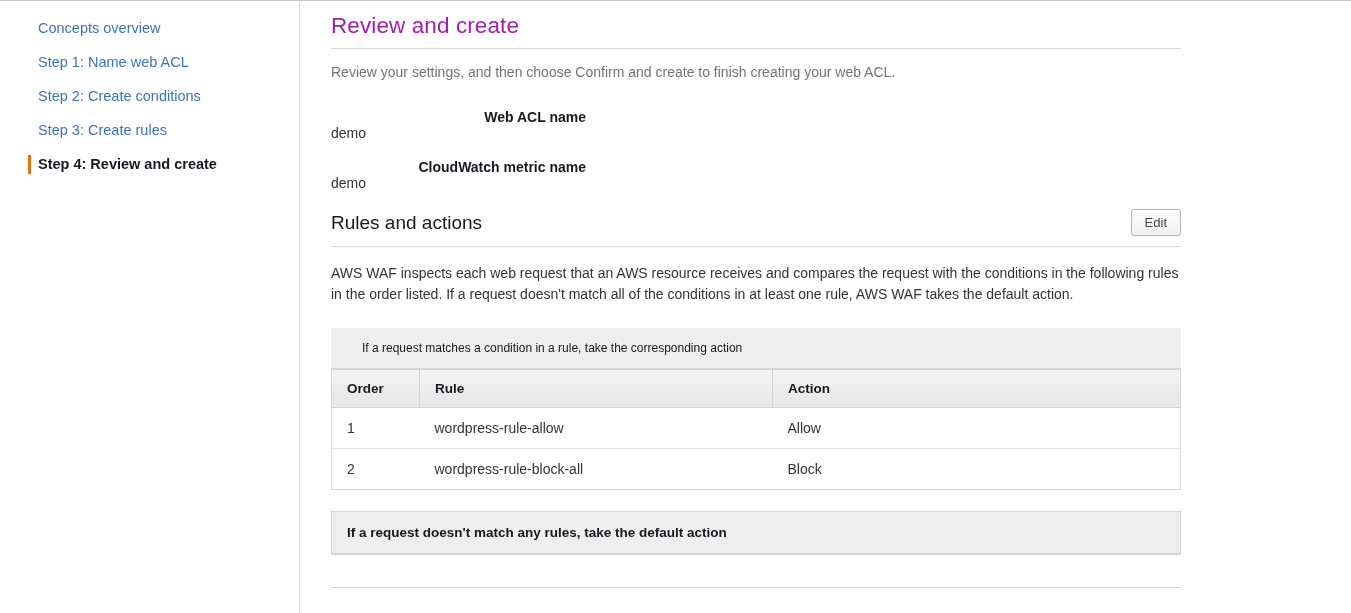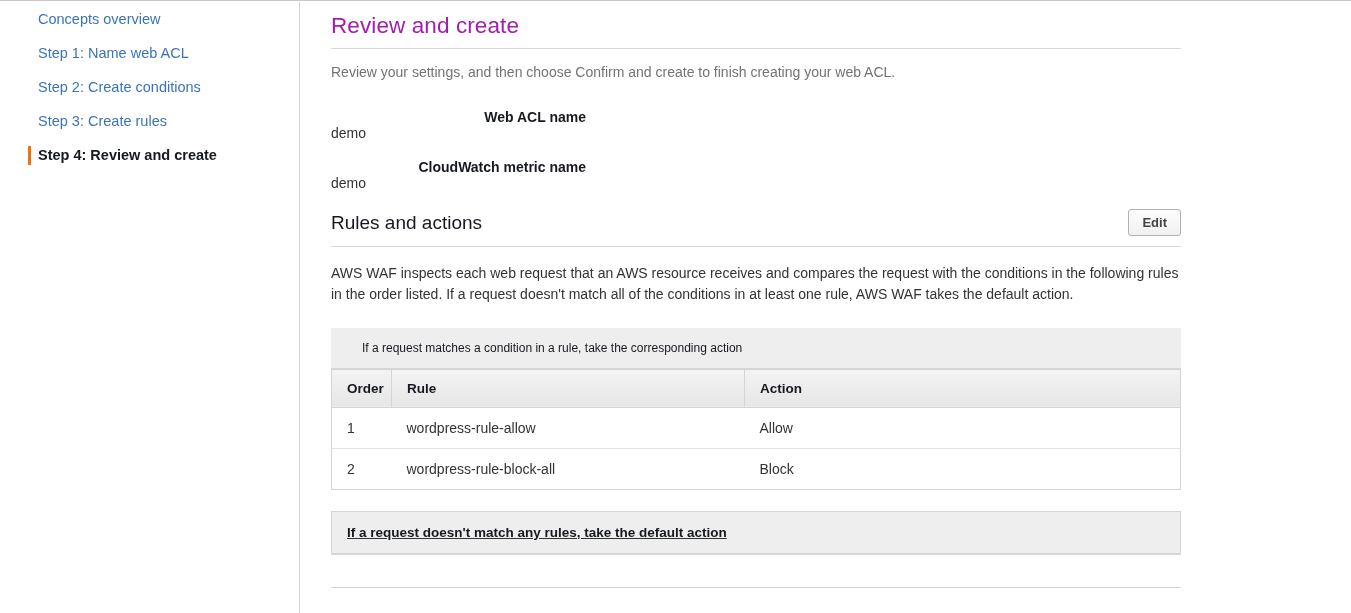--- a/index.html
+++ b/index.html
@@ -28,20 +28,21 @@
   
   #sidebar {
     position: absolute;
     left: 0;
     top: 1px;
     width: 300px;
     height: 612px;
     box-sizing: border-box;
     border-right: 1px solid #d5d5d5;
     background: #ffffff;
+    padding-top: 9px;
   }
   .nav-item {
     position: relative;
     height: 34px;
     line-height: 34px;
     padding-left: 38px;
     font-size: 14.5px;
     white-space: nowrap;
   }
   .nav-item a {
@@ -140,21 +141,21 @@
   }
   .btn-edit {
     position: absolute;
     right: 0;
     top: 0;
     height: 27px;
     min-width: 48px;
     padding: 0 13px;
     font-family: "Liberation Sans", sans-serif;
     font-size: 13px;
-    font-weight: bold;
+    font-weight: normal;
     color: #444444;
     background: linear-gradient(to bottom, #fdfdfd 0%, #f0f0f0 100%);
     border: 1px solid #adb1b8;
     border-radius: 3px;
     cursor: pointer;
     box-shadow: 0 1px 0 rgba(255,255,255,0.6) inset;
   }
 
   p.section-desc {
     font-size: 14px;
@@ -201,31 +202,30 @@
     font-size: 14px;
     color: #333333;
     text-align: left;
     padding: 12px 0 12px 15px;
     border-bottom: 1px solid #e3e3e3;
     background: #ffffff;
     height: 14px;
     box-sizing: border-box;
   }
   .waf-table tbody tr:last-child td { border-bottom: none; }
-  .col-order { width: 60px; }
+  .col-order { width: 88px; }
   .col-rule  { width: 353px; }
   .col-action{ width: auto; }
 
   .default-table {
     width: 850px;
     border: 1px solid #d5d5d5;
     margin-top: 21px;
     background: #fdba74;
     box-sizing: border-box;
-    text-decoration: underline;
   }
   .default-table .tbl-title {
     font-size: 13.5px;
     font-weight: bold;
     color: #16191f;
     background: #eeeeee;
     border-bottom: 1px solid #d5d5d5;
     padding: 13px 0 13px 15px;
   }
   .default-row {

